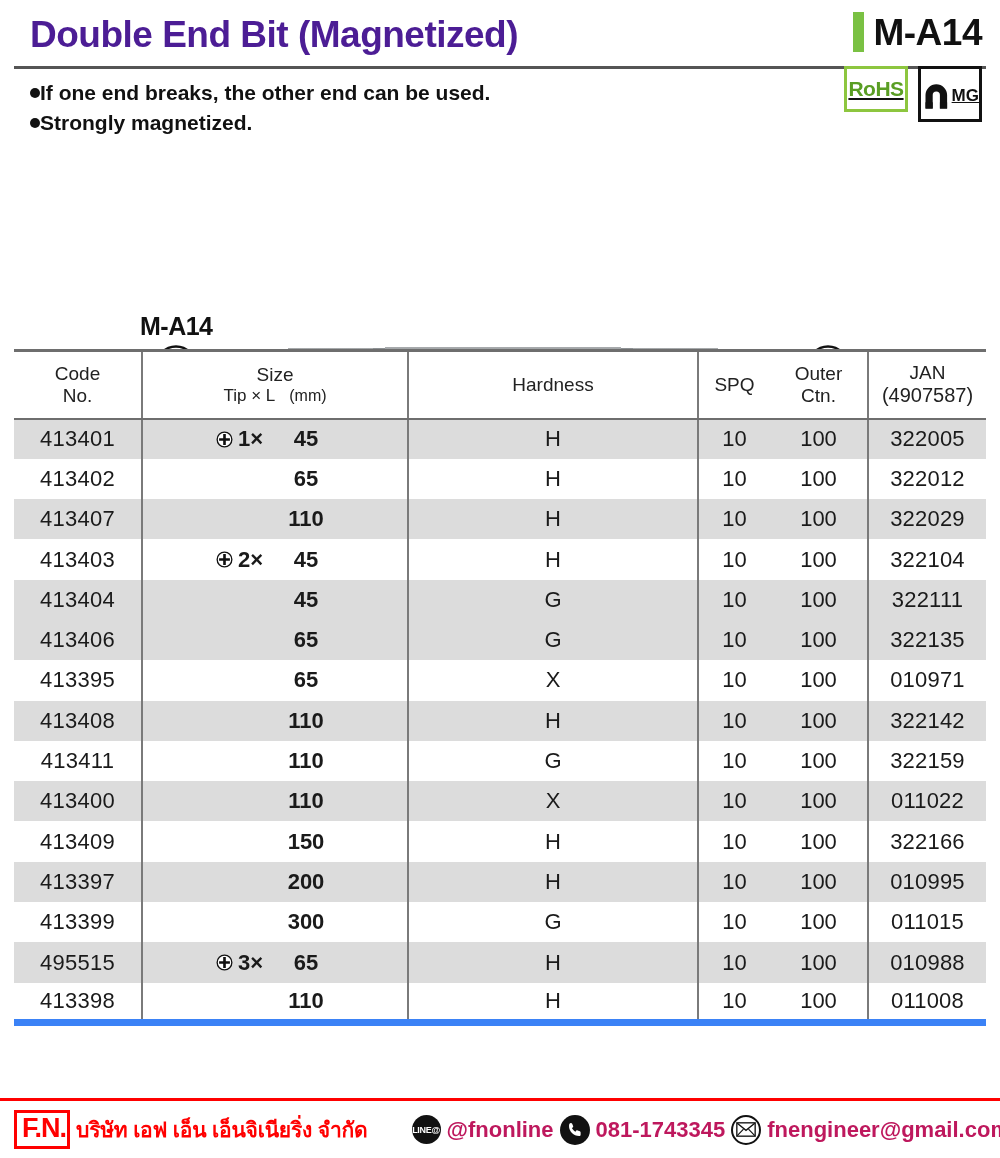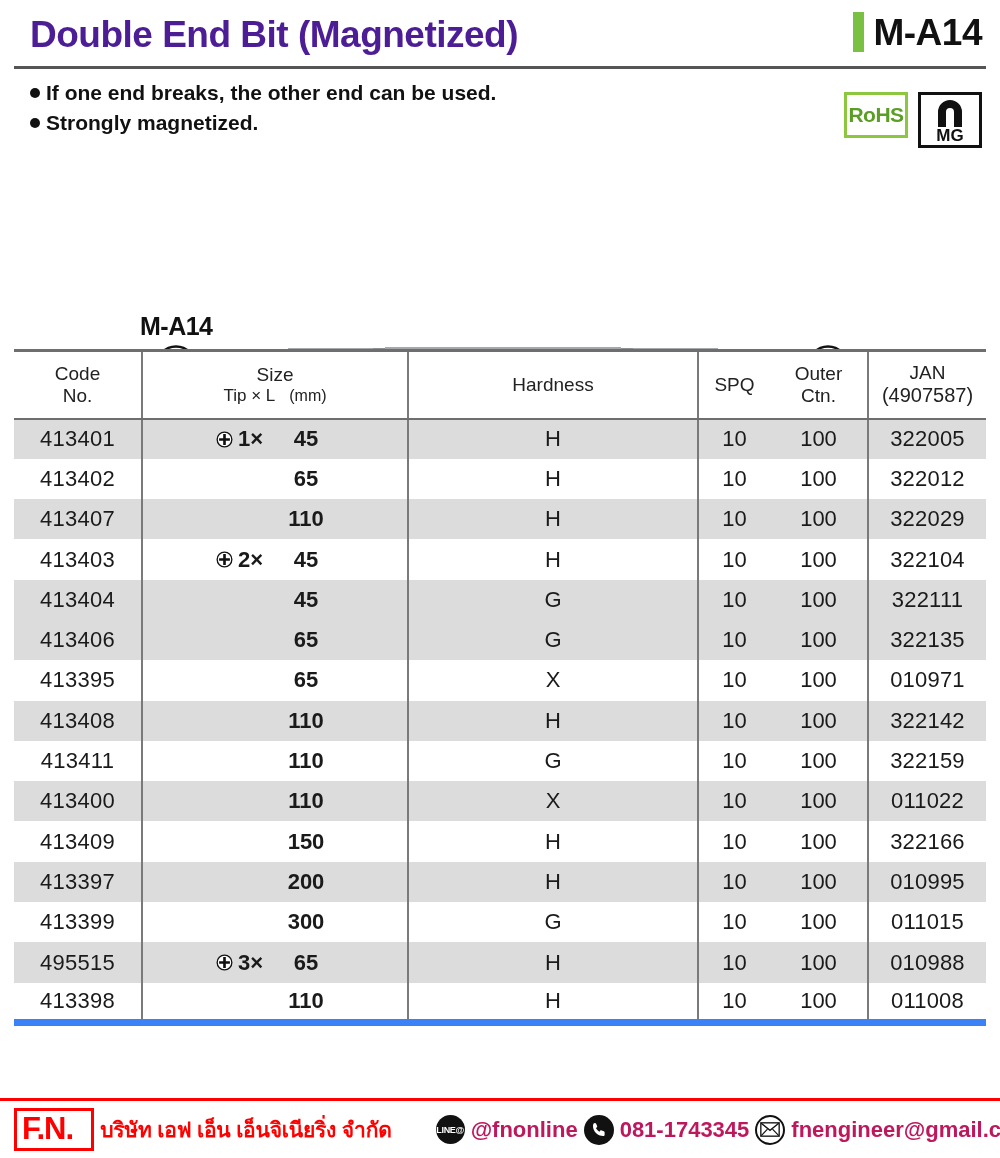--- a/index.html
+++ b/index.html
@@ -60,64 +60,64 @@
   
   .bullets {
     position:absolute;
     left:30px;
     top:78px;
     width:640px;
   }
   .bullet-row {
     display:flex;
     align-items:baseline;
-    gap:6px;
     font-size:21px;
     font-weight:600;
     line-height:1.42;
     color:#111;
   }
   .dot {
     display:inline-block;
     width:10px; height:10px;
     border-radius:50%;
     background:#111;
     flex:0 0 auto;
     position:relative;
     top:-2px;
   }
 
   
   .badges {
     position:absolute;
     right:18px;
-    top:92px;
+    top:66px;
     display:flex;
     gap:10px;
     align-items:flex-start;
+    text-decoration:underline;
   }
   .rohs-badge {
     width:64px; height:46px;
     border:3px solid #8dc63f;
     display:flex; align-items:center; justify-content:center;
     background:#fff;
   }
   .rohs-badge span {
     color:#5a9e24;
     font-weight:bold;
     font-size:21px;
     letter-spacing:-0.5px;
   }
   .mg-badge {
     width:64px; height:56px;
     border:3px solid #111;
     background:#fff;
     position:relative;
     display:flex;
-    flex-direction:column;
+    flex-direction:row;
     align-items:center;
     justify-content:flex-start;
     padding-top:3px;
   }
   .mg-badge .mag-svg { display:block; }
   .mg-badge .mg-text {
     font-size:17px;
     font-weight:bold;
     line-height:1;
     margin-top:-1px;
@@ -232,23 +232,23 @@
     border-top:3px solid #ff0000;
     display:flex;
     align-items:center;
     padding-left:14px;
     gap:6px;
   }
   .fn-logo {
     border:3px solid #ff0000;
     color:#ff0000;
     font-weight:bold;
-    font-size:31px;
+    font-size:27px;
     line-height:1;
-    padding:2px 18px 4px 5px;
+    padding:2px 1px 4px 5px;
     letter-spacing:-1px;
     flex:0 0 auto;
   }
   .thai-co {
     color:#ff0000;
     font-weight:bold;
     font-size:21px;
     white-space:nowrap;
     letter-spacing:-0.2px;
   }

